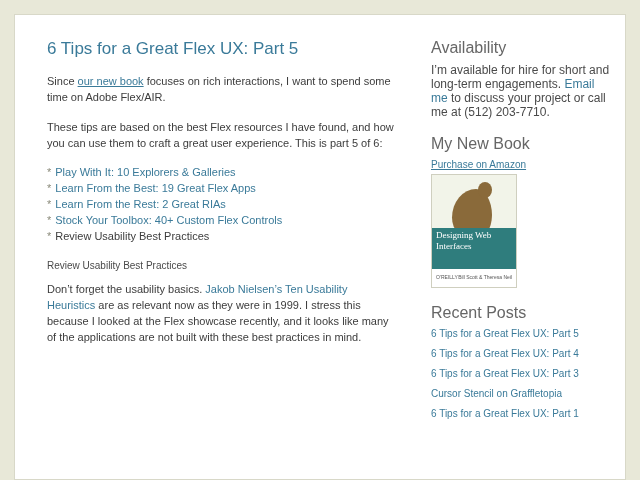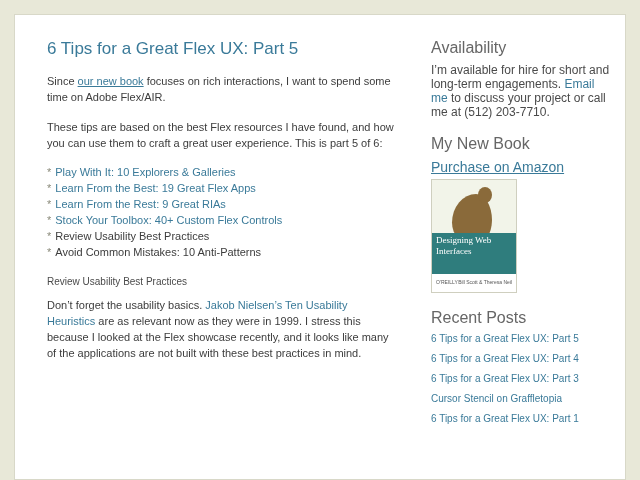--- a/index.html
+++ b/index.html
@@ -112,21 +112,21 @@
     font-size: 16px;
     color: #666;
     margin-bottom: 6px;
   }
   .sb-text {
     font-size: 12px;
     line-height: 14px;
     color: #4a4a4a;
   }
   .sb-link-line {
-    font-size: 14px;
+    font-size: 10px;
     margin-bottom: 4px;
   }
   .book-cover {
     width: 84px;
     height: 112px;
     border: 1px solid #cfcfbf;
     background: #e9efe2;
     position: relative;
     overflow: hidden;
     margin-top: 4px;
@@ -207,24 +207,23 @@
 
       <h1 class="post-title">6 Tips for a Great Flex UX: Part 5</h1>
 
       <p class="para"><span>Since </span><a class="underline" href="#">our new book</a><span> focuses on rich interactions, I want to spend some time on Adobe Flex/AIR.</span></p>
 
       <p class="para">These tips are based on the best Flex resources I have found, and how you can use them to craft a great user experience. This is part 5 of 6:</p>
 
       <ul class="tips">
         <li><span class="star">*</span><a href="#">Play With It: 10 Explorers &amp; Galleries</a></li>
         <li><span class="star">*</span><a href="#">Learn From the Best: 19 Great Flex Apps</a></li>
-        <li><span class="star">*</span><a href="#">Learn From the Rest: 9 Great RIAs</a></li>
+        <li><span class="star">*</span><a href="#">Learn From the Rest: 2 Great RIAs</a></li>
         <li><span class="star">*</span><a href="#">Stock Your Toolbox: 40+ Custom Flex Controls</a></li>
         <li><span class="star">*</span><span>Review Usability Best Practices</span></li>
-        <li><span class="star">*</span><span>Avoid Common Mistakes: 10 Anti-Patterns</span></li>
       </ul>
 
       <h3 class="sub">Review Usability Best Practices</h3>
 
       <p class="para"><span>Don’t forget the usability basics. </span><a href="#">Jakob Nielsen’s Ten Usability Heuristics</a><span> are as relevant now as they were in 1999. I stress this because I looked at the Flex showcase recently, and it looks like many of the applications are not built with these best practices in mind.</span></p>
 
     </div>
 
     <div id="sidebar">
 

